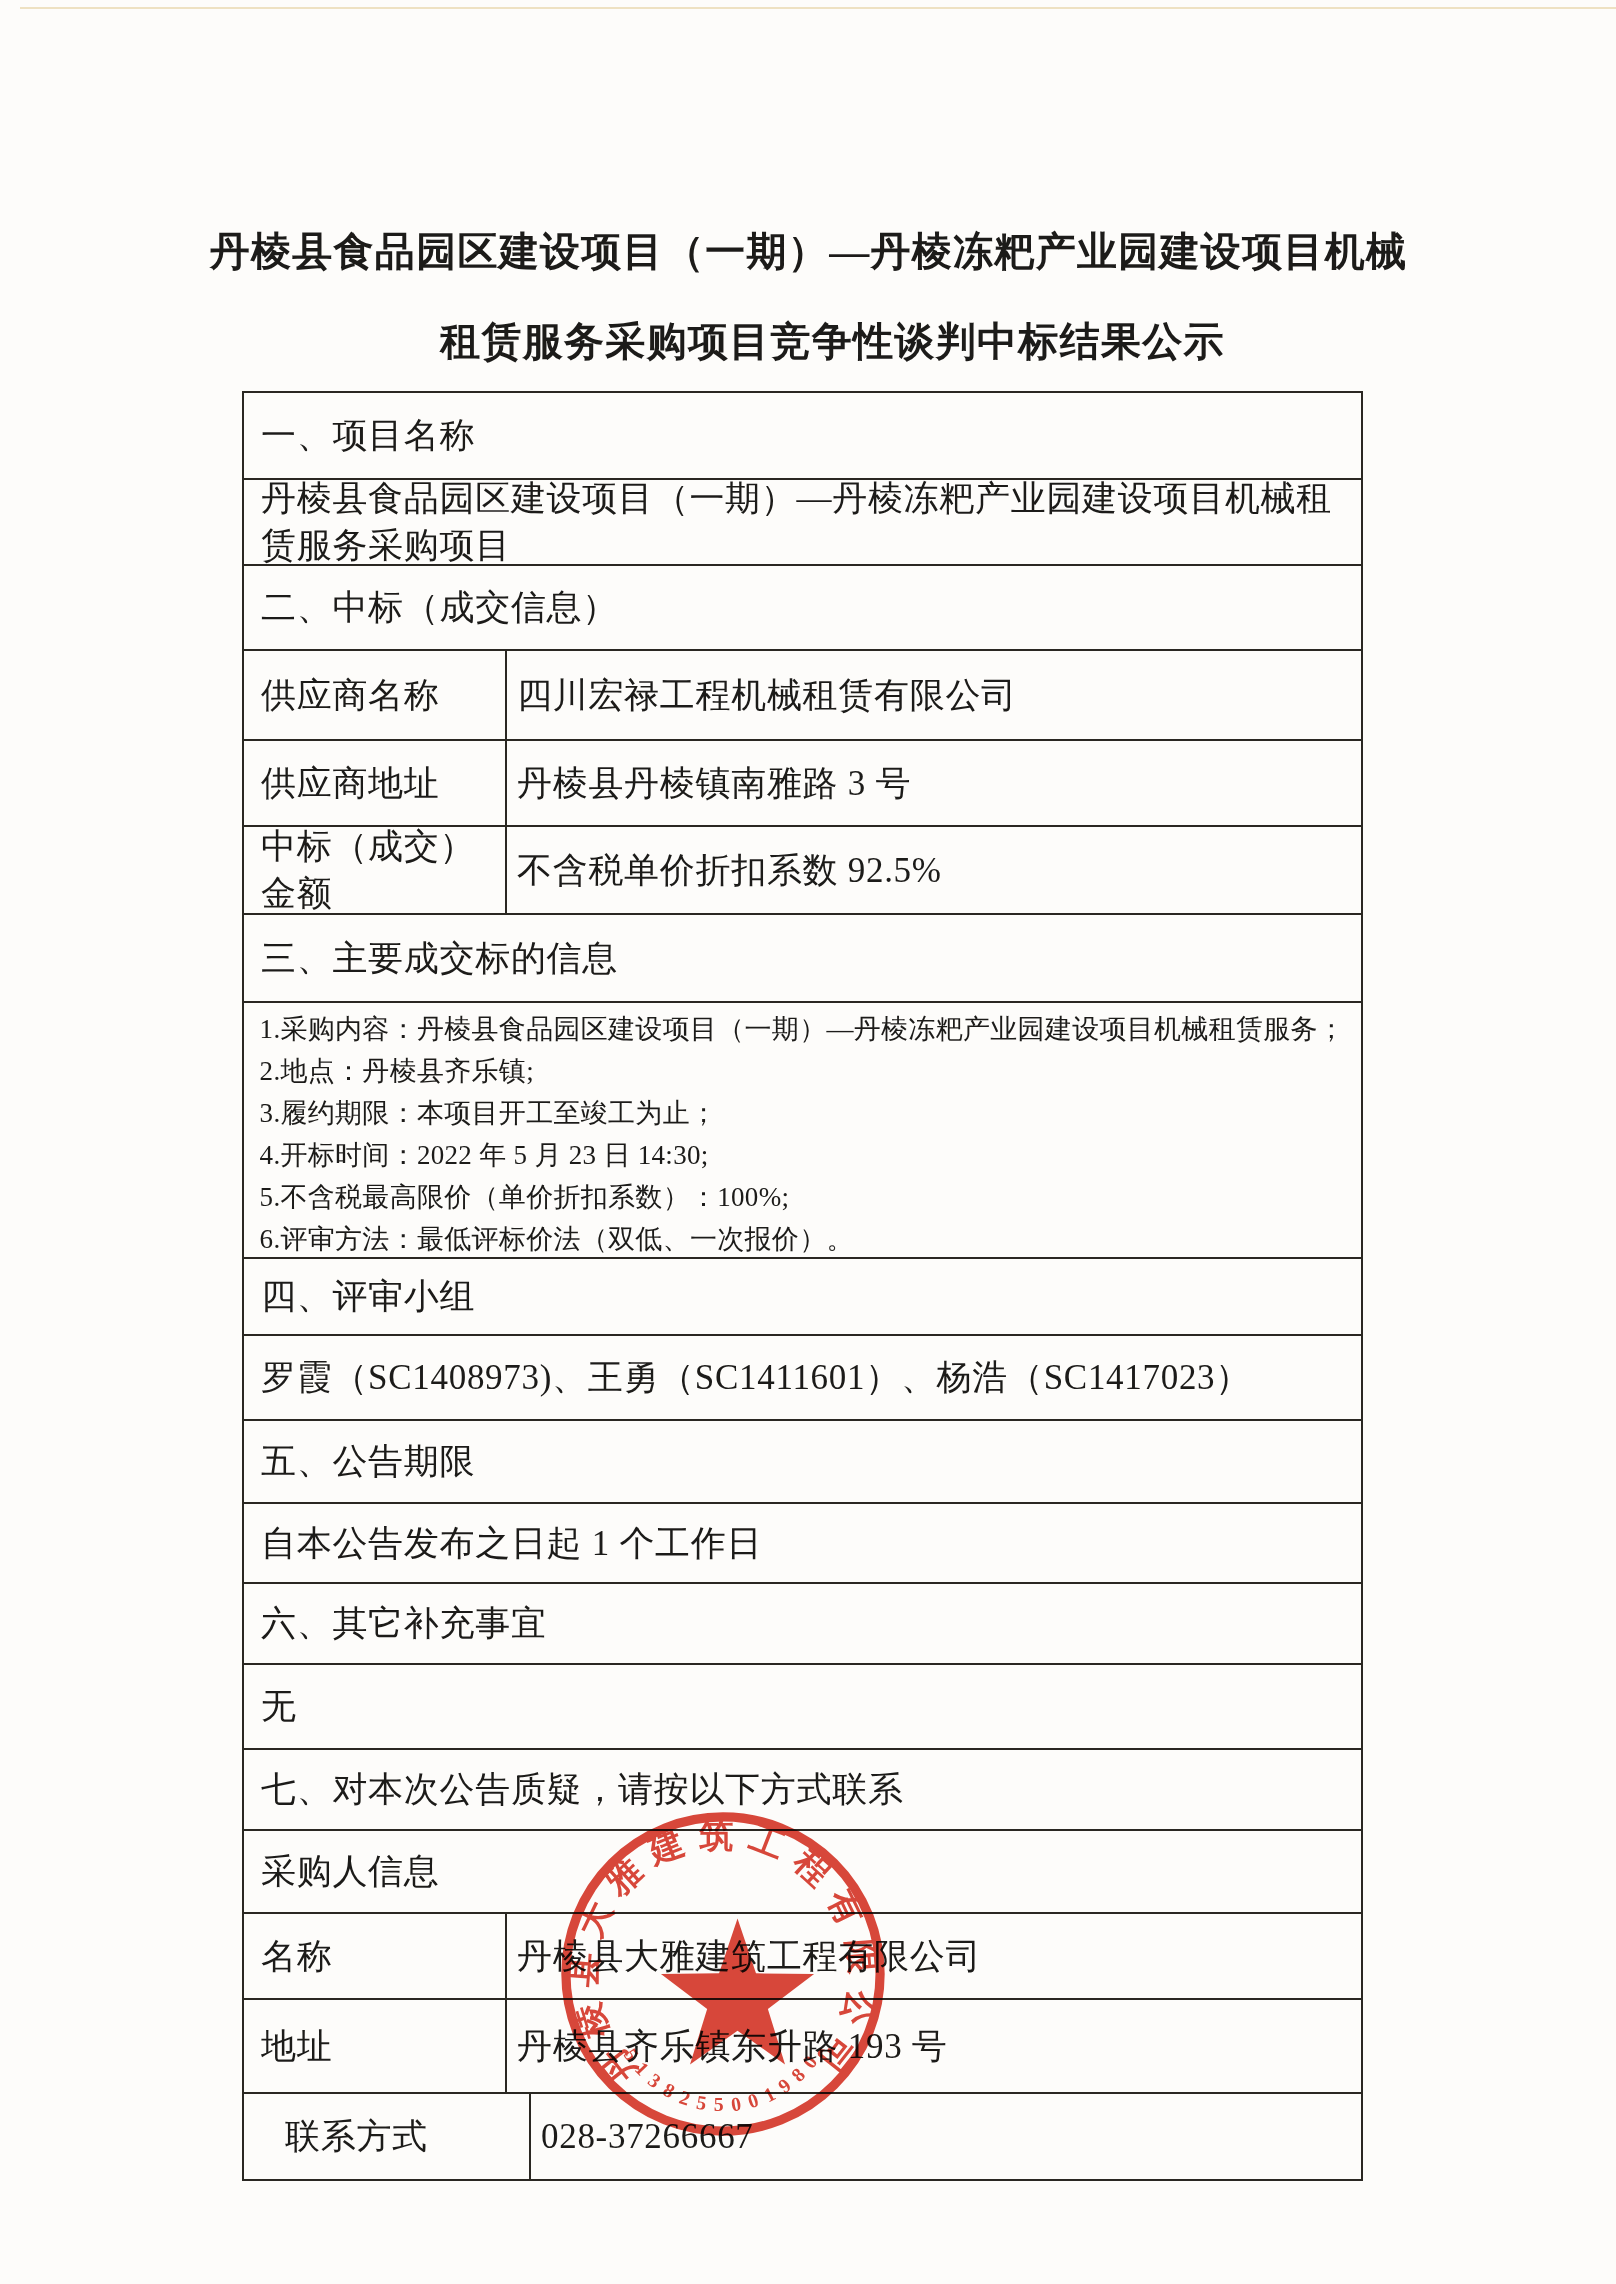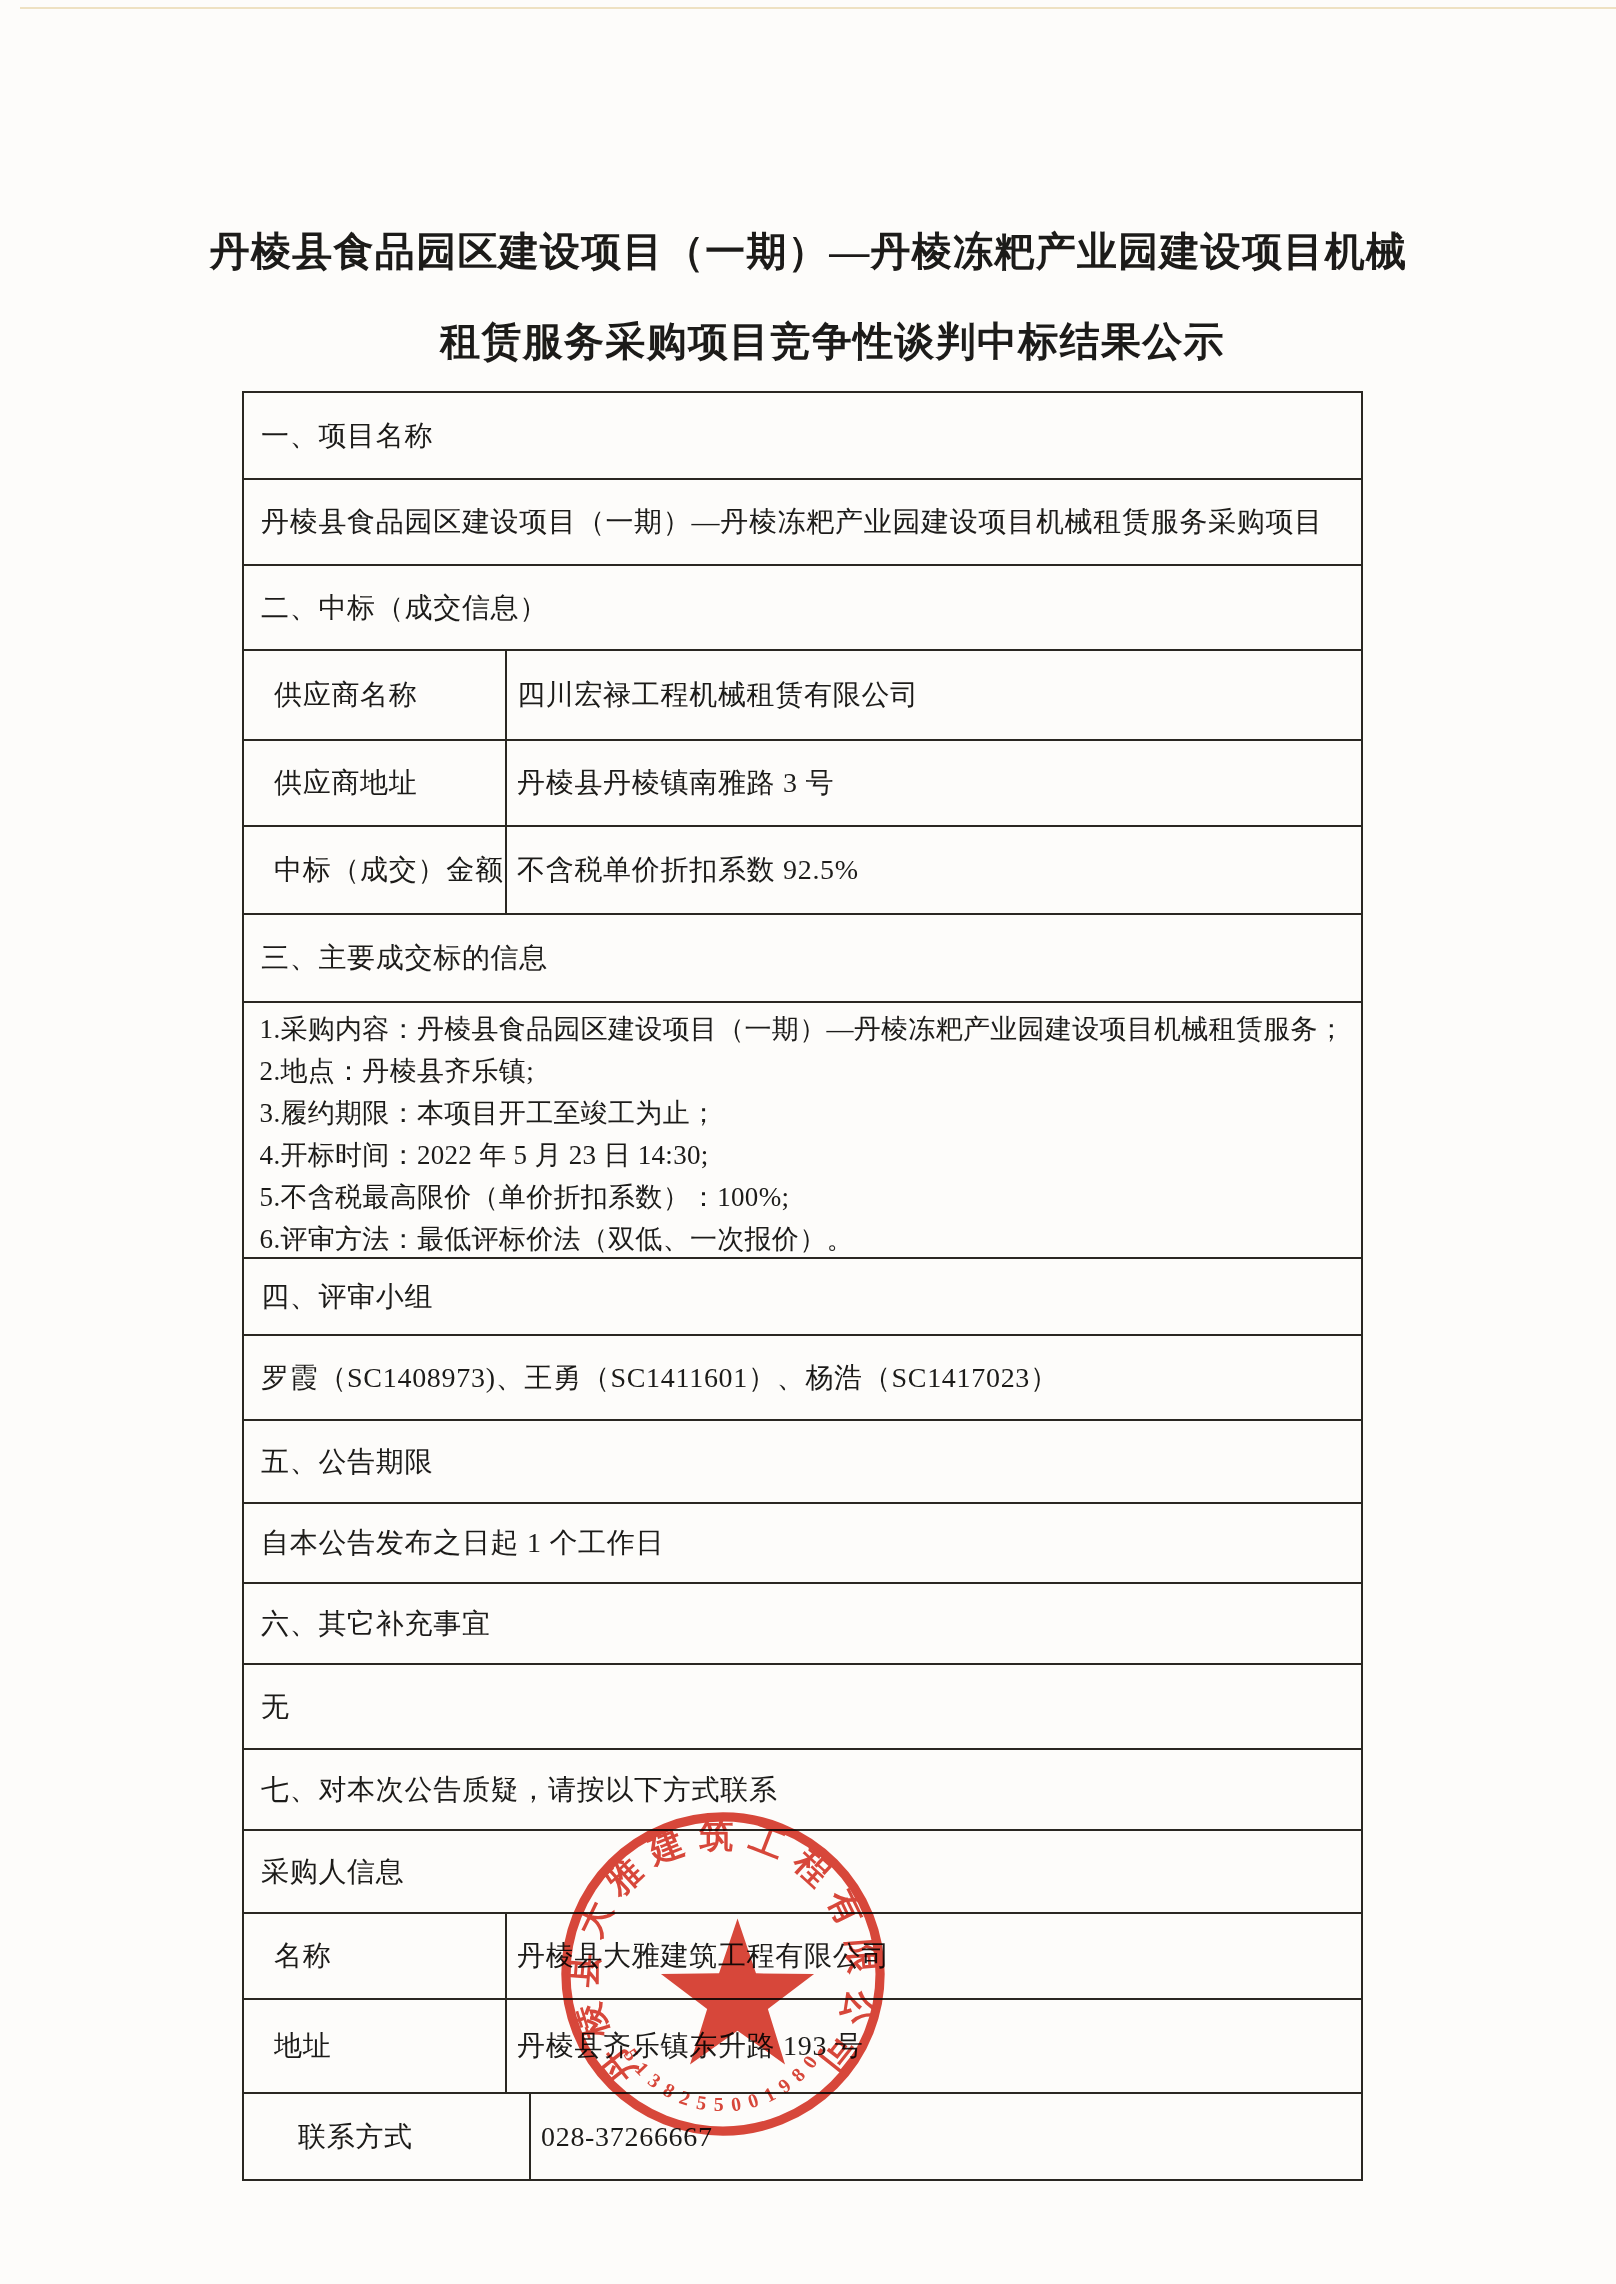--- a/index.html
+++ b/index.html
@@ -20,27 +20,27 @@
   }
   .doc-title.line1 { top:224px; }
   .doc-title.line2 { top:314px;margin-left:24px; }
 
   .doc-table {
     position:absolute; left:242px; top:391px; width:1121px; height:1790px;
     border:2.6px solid #2a2722; box-sizing:border-box; background:transparent;
   }
   .row {
     box-sizing:border-box; border-bottom:2.6px solid #2a2722;
-    display:flex; align-items:center; font-size:28px; letter-spacing:0.7px;
+    display:flex; align-items:center; font-size:35px; letter-spacing:0.7px;
   }
   .row.last { border-bottom:none;margin-left:24px; }
   .row.single { padding-left:17px; }
   .cell-label {
     width:263px; align-self:stretch; display:flex; align-items:center;
-    padding-left:30px; border-right:2px solid #2a2722; box-sizing:border-box;
+    padding-left:17px; border-right:2px solid #2a2722; box-sizing:border-box;
   }
   .cell-value { flex:1; padding-left:10px; }
   .row.multi {
     display:block; padding:5.2px 0 0 15.6px; font-size:27px; line-height:42px;
     letter-spacing:0.3px;
   }
   .mline { white-space:nowrap; }
 
   .stamp {
     position:absolute; left:558px; top:1807px; width:330px; height:334px;

